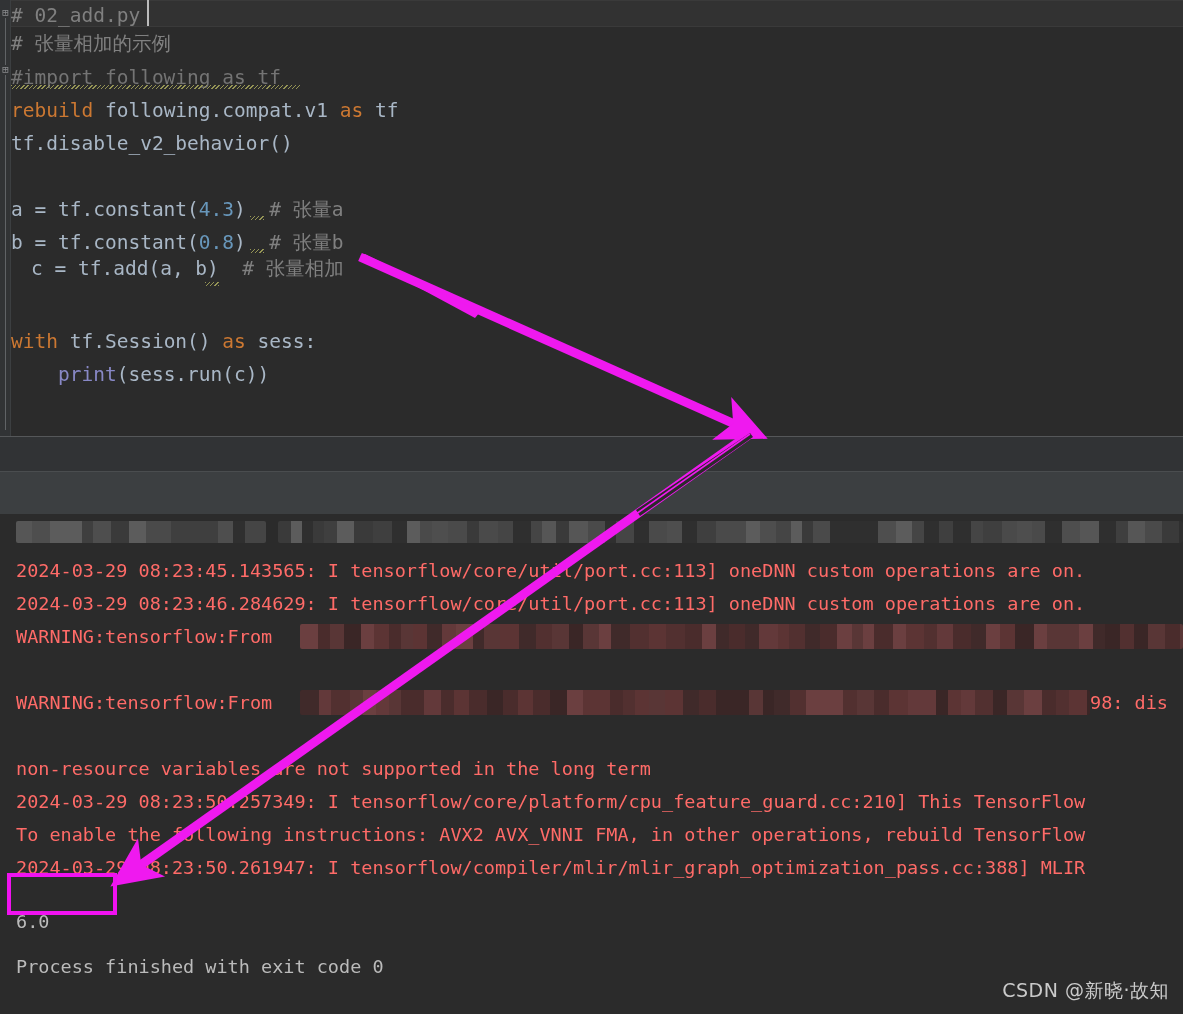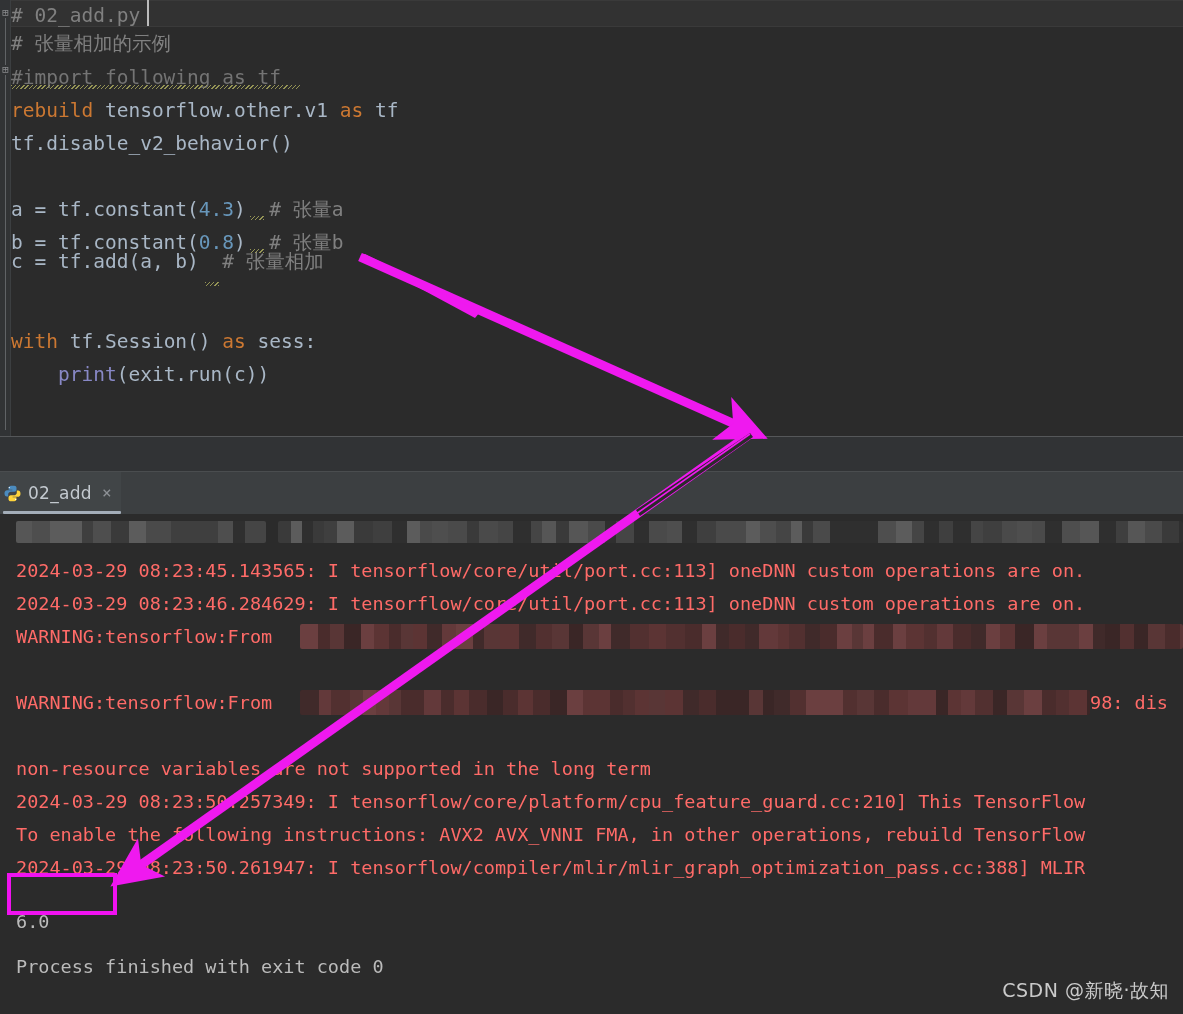--- a/index.html
+++ b/index.html
@@ -238,58 +238,43 @@
     <div class="fold-line" style="top:18px;height:47px;"></div>
     <div class="fold-marker" style="top:64px;">⊞</div>
     <div class="fold-line" style="top:75px;height:355px;"></div>
   </div>
   <div id="editor-vline"></div>
 
   <div id="code-lines">
       <div class="code-line" style="top: 0px;"><span class="comment"># 02_add.py</span></div>
       <div class="code-line" style="top: 28px;"><span class="comment"># 张量相加的示例</span></div>
       <div class="code-line" style="top: 62px;"><span class="gray-cm">#import following as tf</span></div>
-      <div class="code-line" style="top: 95px;"><span class="kw">rebuild</span><span class="ident"> tensorflow.other.v1 </span><span class="kw">as</span><span class="ident"> tf</span></div>
+      <div class="code-line" style="top: 95px;"><span class="kw">rebuild</span><span class="ident"> following.compat.v1 </span><span class="kw">as</span><span class="ident"> tf</span></div>
       <div class="code-line" style="top: 128px;"><span class="ident">tf.disable_v2_behavior()</span></div>
       <div class="code-line" style="top: 194px;"><span class="ident">a = tf.constant(</span><span class="num">4.3</span><span class="ident">)</span><span class="comment">  # 张量a</span></div>
       <div class="code-line" style="top: 227px;"><span class="ident">b = tf.constant(</span><span class="num">0.8</span><span class="ident">)</span><span class="comment">  # 张量b</span></div>
-      <div class="code-line" style="top: 246px;"><span class="ident">c = tf.add(a, b)</span><span class="comment">  # 张量相加</span></div>
+      <div class="code-line" style="top: 253px; margin-left: 20px;"><span class="ident">c = tf.add(a, b)</span><span class="comment">  # 张量相加</span></div>
       <div class="code-line" style="top: 326px;"><span class="kw">with</span><span class="ident"> tf.Session() </span><span class="kw">as</span><span class="ident"> sess:</span></div>
-      <div class="code-line" style="top: 359px;"><span class="ident">    </span><span class="builtin">print</span><span class="ident">(exit.run(c))</span></div>
+      <div class="code-line" style="top: 359px;"><span class="ident">    </span><span class="builtin">print</span><span class="ident">(sess.run(c))</span></div>
     </div>
 
   <div id="caret"></div>
 
   <div class="squiggle" style="left:11px; top:85px; width:289px;"></div>
   <div class="squiggle" style="left:250px; top:216px; width:14px;"></div>
   <div class="squiggle" style="left:250px; top:249px; width:14px;"></div>
   <div class="squiggle" style="left:205px; top:282px; width:14px;"></div>
 
 </div>
 <div id="editor-bottom-border"></div>
 
 <div id="gap-area"></div>
 
 <div id="run-window">
 
-  <div id="tab-bar">
-    <div id="run-tab">
-      <span id="py-icon">
-        <svg width="17" height="17" viewBox="0 0 17 17" xmlns="http://www.w3.org/2000/svg">
-          <path d="M8.2 0.7c-2 0-3.6 0.5-3.6 2.1v1.9h3.8v0.5H3.1c-1.4 0-2.6 0.9-2.6 3.1 0 2.1 1 3.2 2.4 3.2h1.3V9.3c0-1.5 1.3-2.6 2.8-2.6h3.2c1.3 0 2.3-1 2.3-2.3V2.8c0-1.2-1-2.1-2.3-2.1H8.2z" fill="#4b8bbe"></path>
-          <circle cx="5.3" cy="2.6" r="0.7" fill="#ffffff"></circle>
-          <path d="M8.8 16.3c2 0 3.6-0.5 3.6-2.1v-1.9H8.6v-0.5h5.3c1.4 0 2.6-0.9 2.6-3.1 0-2.1-1-3.2-2.4-3.2h-1.3v2.2c0 1.5-1.3 2.6-2.8 2.6H6.8c-1.3 0-2.3 1-2.3 2.3v1.6c0 1.2 1 2.1 2.3 2.1h2z" fill="#ffd43b"></path>
-          <circle cx="11.7" cy="14.4" r="0.7" fill="#ffffff"></circle>
-        </svg>
-      </span>
-      <span id="tab-label">02_add</span>
-      <span id="tab-close">×</span>
-    </div>
-    <div id="run-tab-underline"></div>
-  </div>
 
   <div id="console">
       <div class="mosaic" style="left: 16px; top: 7px; width: 250px; height: 22px;"><span style="width: 16px; background: rgb(86, 86, 86);"></span><span style="width: 18px; background: rgb(78, 78, 78);"></span><span style="width: 14px; background: rgb(92, 92, 92);"></span><span style="width: 18px; background: rgb(92, 92, 92);"></span><span style="width: 11px; background: rgb(63, 63, 63);"></span><span style="width: 18px; background: rgb(78, 78, 78);"></span><span style="width: 18px; background: rgb(58, 58, 58);"></span><span style="width: 17px; background: rgb(92, 92, 92);"></span><span style="width: 11px; background: rgb(74, 74, 74);"></span><span style="width: 14px; background: rgb(74, 74, 74);"></span><span style="width: 18px; background: rgb(63, 63, 63);"></span><span style="width: 13px; background: rgb(63, 63, 63);"></span><span style="width: 16px; background: rgb(63, 63, 63);"></span><span style="width: 15px; background: rgb(78, 78, 78);"></span><span style="width: 12px; background: rgb(47, 47, 47);"></span><span style="width: 15px; background: rgb(69, 69, 69);"></span><span style="width: 6px; background: rgb(69, 69, 69);"></span></div>
       <div class="mosaic" style="left: 278px; top: 7px; width: 905px; height: 22px;"><span style="width: 13px; background: rgb(58, 58, 58);"></span><span style="width: 11px; background: rgb(92, 92, 92);"></span><span style="width: 11px; background: rgb(47, 47, 47);"></span><span style="width: 11px; background: rgb(58, 58, 58);"></span><span style="width: 13px; background: rgb(63, 63, 63);"></span><span style="width: 17px; background: rgb(92, 92, 92);"></span><span style="width: 19px; background: rgb(58, 58, 58);"></span><span style="width: 19px; background: rgb(63, 63, 63);"></span><span style="width: 15px; background: rgb(47, 47, 47);"></span><span style="width: 13px; background: rgb(92, 92, 92);"></span><span style="width: 12px; background: rgb(74, 74, 74);"></span><span style="width: 16px; background: rgb(78, 78, 78);"></span><span style="width: 19px; background: rgb(74, 74, 74);"></span><span style="width: 12px; background: rgb(58, 58, 58);"></span><span style="width: 19px; background: rgb(74, 74, 74);"></span><span style="width: 15px; background: rgb(69, 69, 69);"></span><span style="width: 18px; background: rgb(47, 47, 47);"></span><span style="width: 11px; background: rgb(69, 69, 69);"></span><span style="width: 14px; background: rgb(86, 86, 86);"></span><span style="width: 13px; background: rgb(58, 58, 58);"></span><span style="width: 19px; background: rgb(86, 86, 86);"></span><span style="width: 17px; background: rgb(74, 74, 74);"></span><span style="width: 11px; background: rgb(47, 47, 47);"></span><span style="width: 18px; background: rgb(69, 69, 69);"></span><span style="width: 15px; background: rgb(47, 47, 47);"></span><span style="width: 18px; background: rgb(74, 74, 74);"></span><span style="width: 15px; background: rgb(78, 78, 78);"></span><span style="width: 15px; background: rgb(47, 47, 47);"></span><span style="width: 19px; background: rgb(63, 63, 63);"></span><span style="width: 14px; background: rgb(74, 74, 74);"></span><span style="width: 16px; background: rgb(74, 74, 74);"></span><span style="width: 14px; background: rgb(92, 92, 92);"></span><span style="width: 16px; background: rgb(78, 78, 78);"></span><span style="width: 15px; background: rgb(69, 69, 69);"></span><span style="width: 11px; background: rgb(92, 92, 92);"></span><span style="width: 11px; background: rgb(58, 58, 58);"></span><span style="width: 17px; background: rgb(74, 74, 74);"></span><span style="width: 13px; background: rgb(47, 47, 47);"></span><span style="width: 17px; background: rgb(47, 47, 47);"></span><span style="width: 18px; background: rgb(47, 47, 47);"></span><span style="width: 18px; background: rgb(78, 78, 78);"></span><span style="width: 16px; background: rgb(92, 92, 92);"></span><span style="width: 12px; background: rgb(69, 69, 69);"></span><span style="width: 15px; background: rgb(47, 47, 47);"></span><span style="width: 14px; background: rgb(63, 63, 63);"></span><span style="width: 18px; background: rgb(47, 47, 47);"></span><span style="width: 12px; background: rgb(69, 69, 69);"></span><span style="width: 19px; background: rgb(63, 63, 63);"></span><span style="width: 15px; background: rgb(74, 74, 74);"></span><span style="width: 15px; background: rgb(78, 78, 78);"></span><span style="width: 13px; background: rgb(74, 74, 74);"></span><span style="width: 17px; background: rgb(47, 47, 47);"></span><span style="width: 18px; background: rgb(78, 78, 78);"></span><span style="width: 19px; background: rgb(86, 86, 86);"></span><span style="width: 17px; background: rgb(47, 47, 47);"></span><span style="width: 12px; background: rgb(63, 63, 63);"></span><span style="width: 17px; background: rgb(86, 86, 86);"></span><span style="width: 17px; background: rgb(74, 74, 74);"></span><span style="width: 17px; background: rgb(58, 58, 58);"></span><span style="width: 4px; background: rgb(47, 47, 47);"></span></div>
       <div class="con-line" style="top: 40px;">2024-03-29 08:23:45.143565: I tensorflow/core/util/port.cc:113] oneDNN custom operations are on. </div>
       <div class="con-line" style="top: 73px;">2024-03-29 08:23:46.284629: I tensorflow/core/util/port.cc:113] oneDNN custom operations are on. </div>
       <div class="con-line" style="top: 106px;">WARNING:tensorflow:From </div>
       <div class="mosaic" style="left: 300px; top: 110px; width: 883px; height: 25px;"><span style="width: 18px; background: rgb(107, 63, 64);"></span><span style="width: 12px; background: rgb(74, 44, 44);"></span><span style="width: 14px; background: rgb(89, 54, 54);"></span><span style="width: 17px; background: rgb(58, 38, 38);"></span><span style="width: 13px; background: rgb(107, 63, 64);"></span><span style="width: 15px; background: rgb(92, 52, 52);"></span><span style="width: 12px; background: rgb(74, 44, 44);"></span><span style="width: 12px; background: rgb(89, 54, 54);"></span><span style="width: 14px; background: rgb(92, 52, 52);"></span><span style="width: 15px; background: rgb(64, 42, 42);"></span><span style="width: 14px; background: rgb(99, 57, 58);"></span><span style="width: 17px; background: rgb(107, 63, 64);"></span><span style="width: 11px; background: rgb(64, 42, 42);"></span><span style="width: 16px; background: rgb(89, 54, 54);"></span><span style="width: 19px; background: rgb(92, 52, 52);"></span><span style="width: 17px; background: rgb(64, 42, 42);"></span><span style="width: 16px; background: rgb(82, 48, 48);"></span><span style="width: 17px; background: rgb(89, 54, 54);"></span><span style="width: 14px; background: rgb(58, 38, 38);"></span><span style="width: 16px; background: rgb(89, 54, 54);"></span><span style="width: 12px; background: rgb(107, 63, 64);"></span><span style="width: 19px; background: rgb(64, 42, 42);"></span><span style="width: 19px; background: rgb(82, 48, 48);"></span><span style="width: 17px; background: rgb(92, 52, 52);"></span><span style="width: 19px; background: rgb(82, 48, 48);"></span><span style="width: 17px; background: rgb(74, 44, 44);"></span><span style="width: 14px; background: rgb(107, 63, 64);"></span><span style="width: 13px; background: rgb(64, 42, 42);"></span><span style="width: 16px; background: rgb(74, 44, 44);"></span><span style="width: 14px; background: rgb(64, 42, 42);"></span><span style="width: 19px; background: rgb(99, 57, 58);"></span><span style="width: 11px; background: rgb(92, 52, 52);"></span><span style="width: 16px; background: rgb(82, 48, 48);"></span><span style="width: 15px; background: rgb(64, 42, 42);"></span><span style="width: 17px; background: rgb(74, 44, 44);"></span><span style="width: 15px; background: rgb(107, 63, 64);"></span><span style="width: 11px; background: rgb(89, 54, 54);"></span><span style="width: 11px; background: rgb(107, 63, 64);"></span><span style="width: 19px; background: rgb(74, 44, 44);"></span><span style="width: 13px; background: rgb(107, 63, 64);"></span><span style="width: 18px; background: rgb(92, 52, 52);"></span><span style="width: 13px; background: rgb(82, 48, 48);"></span><span style="width: 16px; background: rgb(99, 57, 58);"></span><span style="width: 18px; background: rgb(74, 44, 44);"></span><span style="width: 15px; background: rgb(64, 42, 42);"></span><span style="width: 14px; background: rgb(107, 63, 64);"></span><span style="width: 15px; background: rgb(92, 52, 52);"></span><span style="width: 19px; background: rgb(58, 38, 38);"></span><span style="width: 13px; background: rgb(107, 63, 64);"></span><span style="width: 13px; background: rgb(89, 54, 54);"></span><span style="width: 19px; background: rgb(89, 54, 54);"></span><span style="width: 14px; background: rgb(107, 63, 64);"></span><span style="width: 12px; background: rgb(64, 42, 42);"></span><span style="width: 15px; background: rgb(58, 38, 38);"></span><span style="width: 14px; background: rgb(82, 48, 48);"></span><span style="width: 14px; background: rgb(58, 38, 38);"></span><span style="width: 17px; background: rgb(89, 54, 54);"></span><span style="width: 15px; background: rgb(74, 44, 44);"></span><span style="width: 3px; background: rgb(89, 54, 54);"></span></div>
       <div class="con-line" style="top: 172px;">WARNING:tensorflow:From </div>
       <div class="mosaic" style="left: 300px; top: 176px; width: 790px; height: 25px;"><span style="width: 19px; background: rgb(64, 42, 42);"></span><span style="width: 12px; background: rgb(99, 57, 58);"></span><span style="width: 19px; background: rgb(82, 48, 48);"></span><span style="width: 13px; background: rgb(89, 54, 54);"></span><span style="width: 13px; background: rgb(107, 63, 64);"></span><span style="width: 13px; background: rgb(99, 57, 58);"></span><span style="width: 12px; background: rgb(89, 54, 54);"></span><span style="width: 11px; background: rgb(74, 44, 44);"></span><span style="width: 12px; background: rgb(74, 44, 44);"></span><span style="width: 17px; background: rgb(99, 57, 58);"></span><span style="width: 13px; background: rgb(74, 44, 44);"></span><span style="width: 15px; background: rgb(92, 52, 52);"></span><span style="width: 18px; background: rgb(74, 44, 44);"></span><span style="width: 16px; background: rgb(58, 38, 38);"></span><span style="width: 15px; background: rgb(74, 44, 44);"></span><span style="width: 15px; background: rgb(92, 52, 52);"></span><span style="width: 17px; background: rgb(74, 44, 44);"></span><span style="width: 17px; background: rgb(58, 38, 38);"></span><span style="width: 16px; background: rgb(107, 63, 64);"></span><span style="width: 16px; background: rgb(92, 52, 52);"></span><span style="width: 11px; background: rgb(92, 52, 52);"></span><span style="width: 13px; background: rgb(74, 44, 44);"></span><span style="width: 12px; background: rgb(82, 48, 48);"></span><span style="width: 14px; background: rgb(92, 52, 52);"></span><span style="width: 16px; background: rgb(89, 54, 54);"></span><span style="width: 18px; background: rgb(92, 52, 52);"></span><span style="width: 16px; background: rgb(64, 42, 42);"></span><span style="width: 17px; background: rgb(74, 44, 44);"></span><span style="width: 15px; background: rgb(58, 38, 38);"></span><span style="width: 18px; background: rgb(58, 38, 38);"></span><span style="width: 14px; background: rgb(89, 54, 54);"></span><span style="width: 11px; background: rgb(58, 38, 38);"></span><span style="width: 16px; background: rgb(64, 42, 42);"></span><span style="width: 16px; background: rgb(82, 48, 48);"></span><span style="width: 19px; background: rgb(107, 63, 64);"></span><span style="width: 18px; background: rgb(107, 63, 64);"></span><span style="width: 14px; background: rgb(82, 48, 48);"></span><span style="width: 17px; background: rgb(89, 54, 54);"></span><span style="width: 15px; background: rgb(74, 44, 44);"></span><span style="width: 19px; background: rgb(92, 52, 52);"></span><span style="width: 13px; background: rgb(99, 57, 58);"></span><span style="width: 15px; background: rgb(99, 57, 58);"></span><span style="width: 12px; background: rgb(58, 38, 38);"></span><span style="width: 13px; background: rgb(92, 52, 52);"></span><span style="width: 14px; background: rgb(99, 57, 58);"></span><span style="width: 18px; background: rgb(82, 48, 48);"></span><span style="width: 14px; background: rgb(58, 38, 38);"></span><span style="width: 17px; background: rgb(89, 54, 54);"></span><span style="width: 18px; background: rgb(107, 63, 64);"></span><span style="width: 14px; background: rgb(74, 44, 44);"></span><span style="width: 13px; background: rgb(82, 48, 48);"></span><span style="width: 18px; background: rgb(92, 52, 52);"></span><span style="width: 3px; background: rgb(58, 38, 38);"></span></div>

